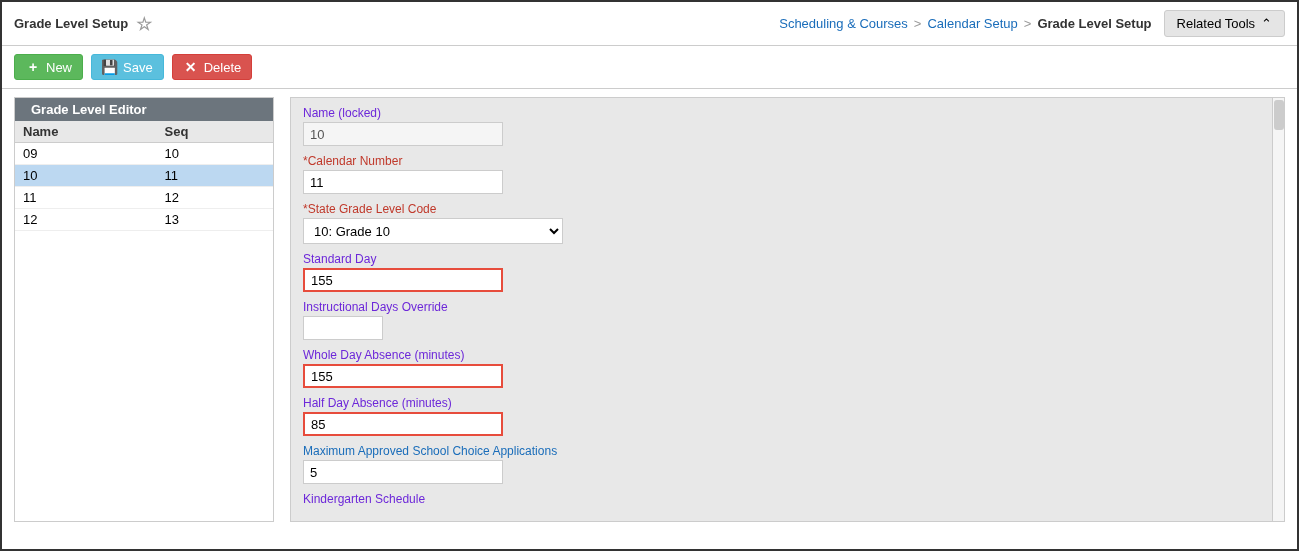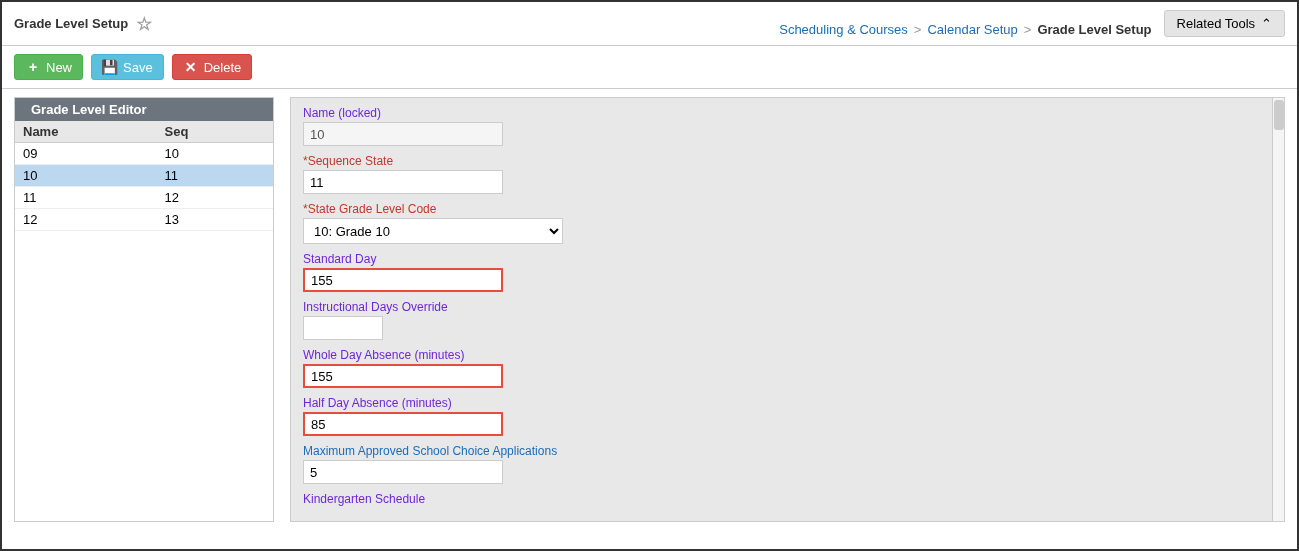--- a/index.html
+++ b/index.html
@@ -54,21 +54,21 @@
     .scrollbar-thumb { width: 10px; height: 30px; background: #ccc; border-radius: 3px; margin: 2px auto; }
   </style>
 </head>
 <body>
 
 <div class="header">
   <div class="header-title">
     <span>Grade Level Setup</span>
     <span class="star-icon">☆</span>
   </div>
-  <div style="display:flex; align-items:flex-end; gap:12px;">
+  <div style="display:flex; align-items:center; gap:12px;">
     <div class="breadcrumb">
       <a class="breadcrumb-link">Scheduling &amp; Courses</a>
       <span class="breadcrumb-sep">&gt;</span>
       <a class="breadcrumb-link">Calendar Setup</a>
       <span class="breadcrumb-sep">&gt;</span>
       <span class="breadcrumb-current">Grade Level Setup</span>
     </div>
     <button class="related-tools-btn">
       <span>Related Tools</span>
       <span>⌃</span>
@@ -119,21 +119,21 @@
 
   <div class="right-panel">
     <div class="right-panel-body">
 
       <div class="field-group">
         <div class="field-label">Name (locked)</div>
         <input class="field-input" type="text" value="10" readonly="" style="background: rgb(245, 245, 245); color: rgb(85, 85, 85);">
       </div>
 
       <div class="field-group">
-        <div class="field-label required">*Sequence State</div>
+        <div class="field-label required">*Calendar Number</div>
         <input class="field-input" type="text" value="11" style="">
       </div>
 
       <div class="field-group">
         <div class="field-label required">*State Grade Level Code</div>
         <select class="field-select">
           <option>10: Grade 10</option>
           <option>11: Grade 11</option>
           <option>12: Grade 12</option>
         </select>

